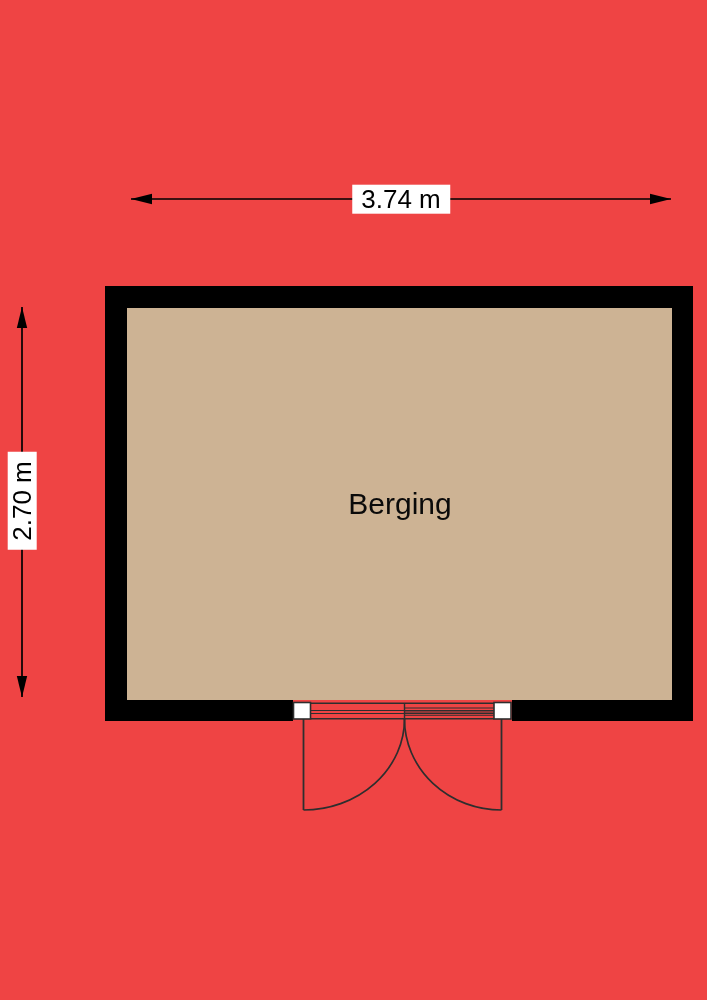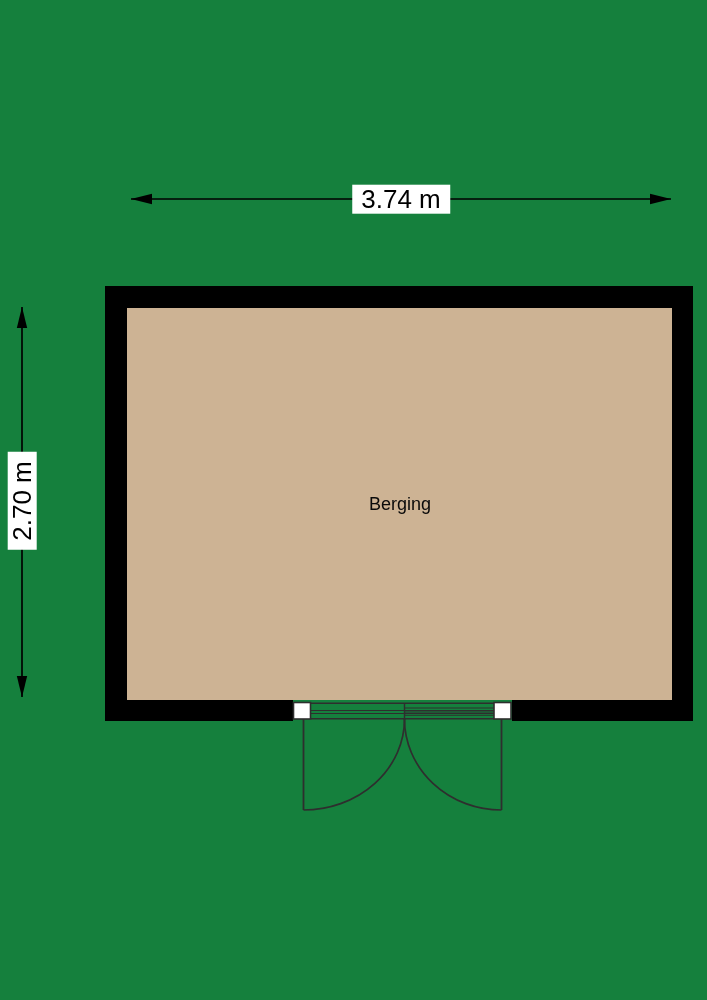--- a/index.html
+++ b/index.html
@@ -5,21 +5,21 @@
   html, body {
     margin: 0;
     padding: 0;
     background: #ffffff;
     font-family: "Liberation Sans", sans-serif;
   }
   .canvas {
     position: relative;
     width: 707px;
     height: 1000px;
-    background: #15803d;
+    background: #ef4444;
     overflow: hidden;
   }
   .plan-svg {
     position: absolute;
     left: 0;
     top: 0;
     width: 707px;
     height: 1000px;
     display: block;
   }
@@ -40,21 +40,21 @@
   .dim-label.vertical {
     left: 22px;
     top: 501px;
     transform: translate(-50%, -50%) rotate(-90deg);
   }
   .room-label {
     position: absolute;
     left: 400px;
     top: 504px;
     transform: translate(-50%, -50%);
-    font-size: 18px;
+    font-size: 30px;
     color: #0a0a0a;
     white-space: nowrap;
   }
 </style>
 </head>
 <body>
 
 <div class="canvas">
 
   <svg class="plan-svg" viewBox="0 0 707 1000" xmlns="http://www.w3.org/2000/svg">

